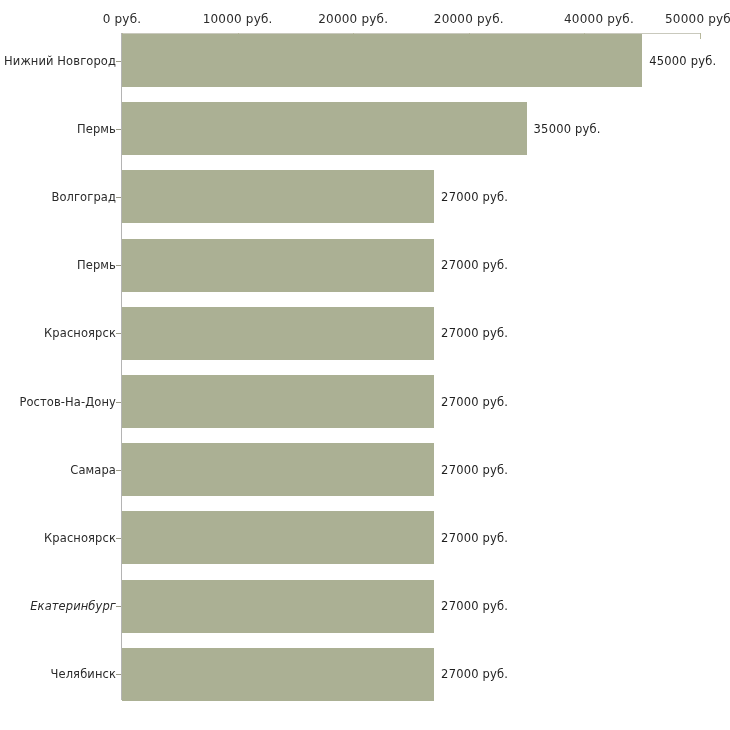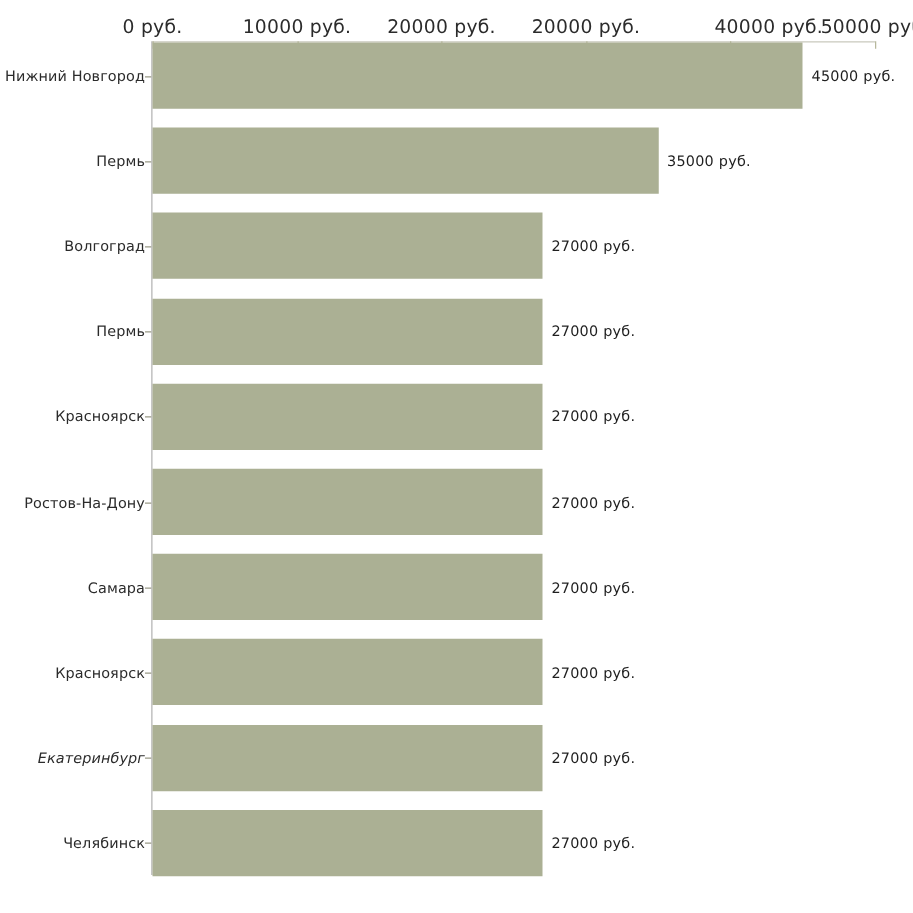--- a/index.html
+++ b/index.html
@@ -33,21 +33,21 @@
   .x-tick {
     position: absolute;
     top: 33px;
     width: 1px;
     height: 6px;
     background: #b7b89c;
   }
   .x-tick-label {
     position: absolute;
     top: 12px;
-    font-size: 15px;
+    font-size: 12px;
     color: #2b2b2b;
     white-space: nowrap;
     transform: translateX(-50%);
     letter-spacing: 0.2px;
   }
 
   
   .y-axis-line {
     position: absolute;
     left: 121px;
@@ -100,21 +100,21 @@
   <div id="xticks-layer">
       <div class="x-tick" style="left: 122px;"></div>
       <div class="x-tick-label" style="left: 122px;">0 руб.</div>
       <div class="x-tick" style="left: 237.6px;"></div>
       <div class="x-tick-label" style="left: 237.6px;">10000 руб.</div>
       <div class="x-tick" style="left: 353.2px;"></div>
       <div class="x-tick-label" style="left: 353.2px;">20000 руб.</div>
       <div class="x-tick" style="left: 468.8px;"></div>
       <div class="x-tick-label" style="left: 468.8px;">20000 руб.</div>
       <div class="x-tick" style="left: 584.4px;"></div>
-      <div class="x-tick-label" style="left: 615px;">40000 руб.</div>
+      <div class="x-tick-label" style="left: 599px;">40000 руб.</div>
       <div class="x-tick" style="left: 700px;"></div>
       <div class="x-tick-label" style="left: 700px;">50000 руб.</div>
     </div>
   <div id="bars-layer">
       <div class="bar" title="Нижний Новгород: 45000 руб." style="top: 34px; height: 53px; width: 520.2px; background: rgb(171, 176, 148);"></div>
       <div class="y-tick" style="top: 61px;"></div>
       <div class="cat-label" style="top: 60.5px;">Нижний Новгород</div>
       <div class="bar-value" style="left: 649.2px; top: 60.5px;">45000 руб.</div>
       <div class="bar" title="Москва: 35000 руб." style="top: 102.2px; height: 53px; width: 404.6px; background: rgb(171, 176, 148);"></div>
       <div class="y-tick" style="top: 129px;"></div>

